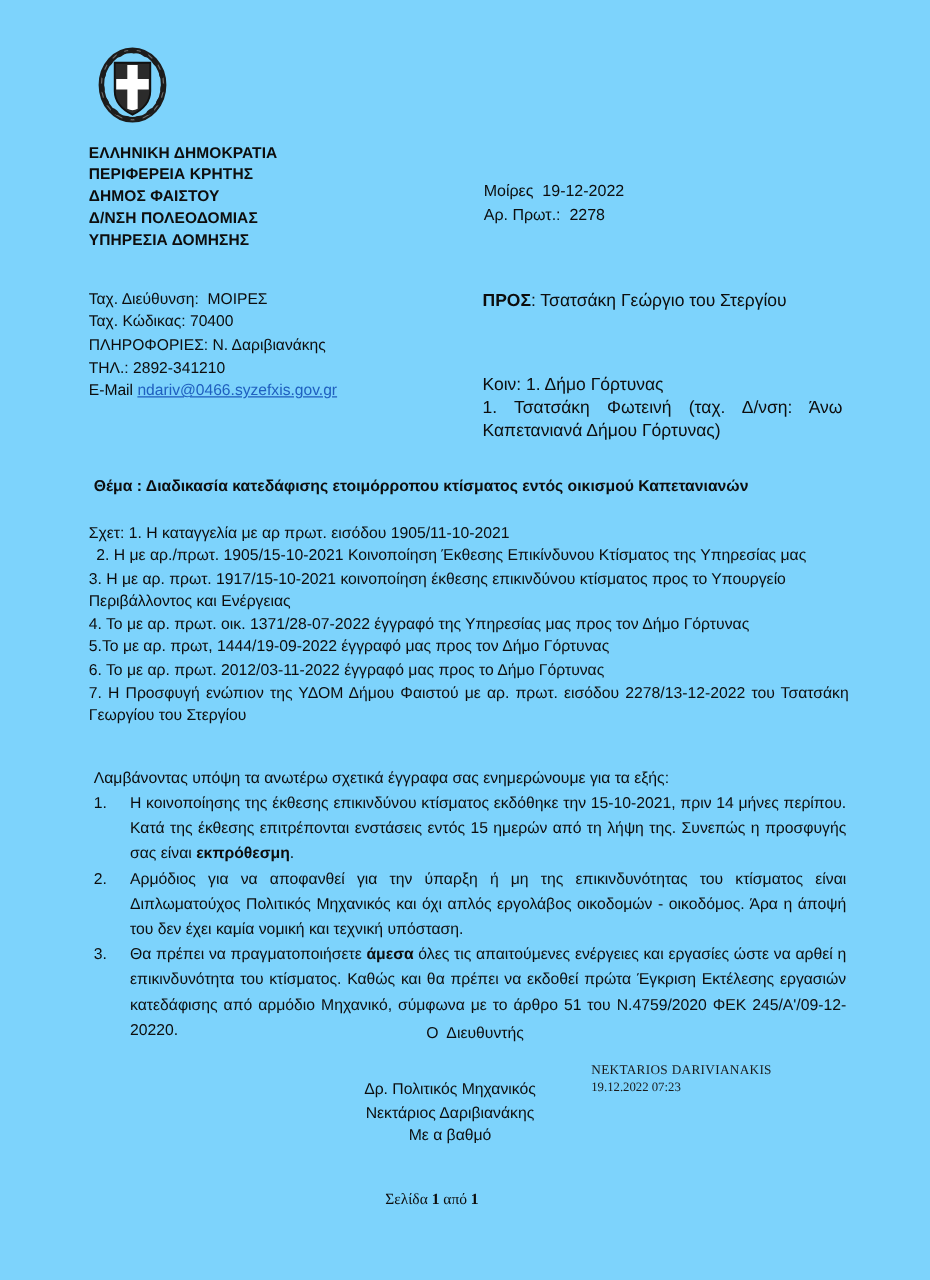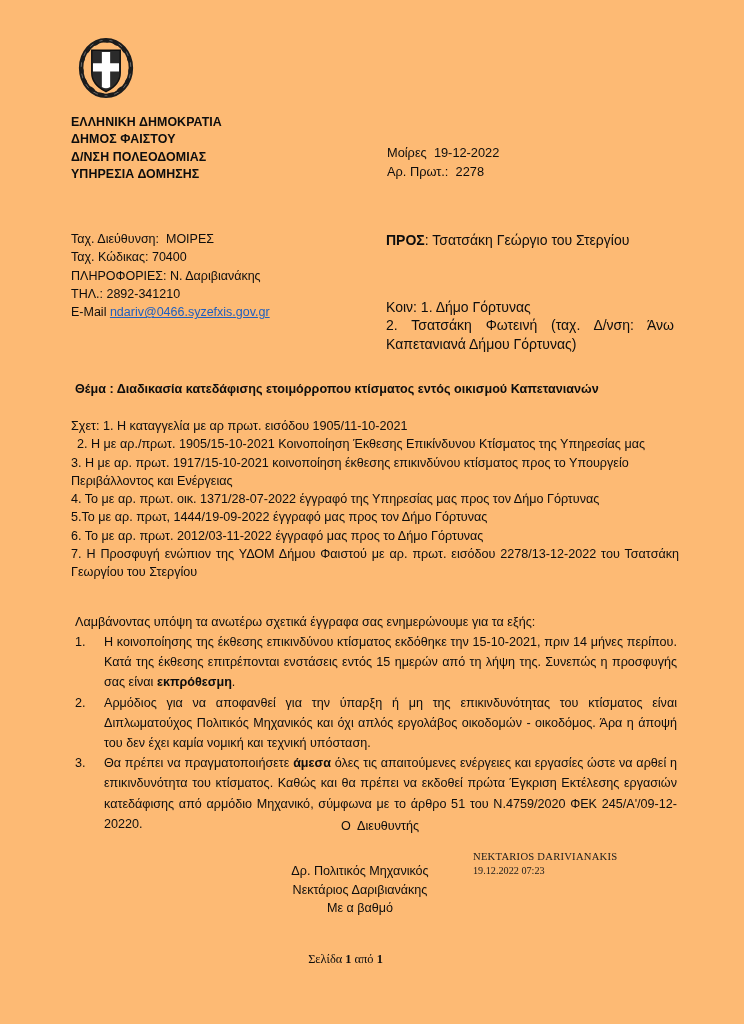--- a/index.html
+++ b/index.html
@@ -11,21 +11,21 @@
     width: 744px;
     height: 1024px;
     position: relative;
     font-family: "Liberation Sans", sans-serif;
     color: #0d0d0d;
     overflow: hidden;
   }
   .page {
     position: absolute;
     inset: 0;
-    background: #fdba74;
+    background: #7dd3fc;
   }
 
   
   .emblem-wrap {
     position: absolute;
     left: 76px;
     top: 36px;
     width: 60px;
     height: 64px;
   }
@@ -215,20 +215,21 @@
       </g>
 
       <path d="M26 24 H74 V62 Q74 82 50 94 Q26 82 26 62 Z" fill="#2b2b2b" stroke="#111111" stroke-width="2.5"></path>
 
       <path d="M43 27 H57 V46 H72 V60 H57 V86 Q50 90 43 86 V60 H28 V46 H43 Z" fill="#ffffff"></path>
     </svg>
   </div>
 
   <div class="hdr-left">
     <div>ΕΛΛΗΝΙΚΗ ΔΗΜΟΚΡΑΤΙΑ</div>
+    <div>ΠΕΡΙΦΕΡΕΙΑ ΚΡΗΤΗΣ</div>
     <div>ΔΗΜΟΣ ΦΑΙΣΤΟΥ</div>
     <div>Δ/ΝΣΗ ΠΟΛΕΟΔΟΜΙΑΣ</div>
     <div>ΥΠΗΡΕΣΙΑ ΔΟΜΗΣΗΣ</div>
   </div>
 
   <div class="hdr-right-date">
     <div>Μοίρες  19-12-2022</div>
     <div>Αρ. Πρωτ.:  2278</div>
   </div>
 
@@ -236,21 +237,21 @@
     <div>Ταχ. Διεύθυνση:  ΜΟΙΡΕΣ</div>
     <div>Ταχ. Κώδικας: 70400</div>
     <div>ΠΛΗΡΟΦΟΡΙΕΣ: Ν. Δαριβιανάκης</div>
     <div>ΤΗΛ.: 2892-341210</div>
     <div><span>E-Mail </span><a class="mail-link" href="#">ndariv@0466.syzefxis.gov.gr</a></div>
   </div>
 
   <div class="recipient">
     <div class="pros-line"><span class="pros-label">ΠΡΟΣ</span><span>: Τσατσάκη Γεώργιο του Στεργίου</span></div>
     <div class="koin-1">Κοιν: 1. Δήμο Γόρτυνας</div>
-    <div class="koin-2">2. Τσατσάκη Φωτεινή (ταχ. Δ/νση: Άνω Καπετανιανά Δήμου Γόρτυνας)</div>
+    <div class="koin-2">1. Τσατσάκη Φωτεινή (ταχ. Δ/νση: Άνω Καπετανιανά Δήμου Γόρτυνας)</div>
   </div>
 
   <div class="subject">Θέμα : Διαδικασία κατεδάφισης ετοιμόρροπου κτίσματος εντός οικισμού Καπετανιανών</div>
 
   <div class="refs">
     <div class="ref">Σχετ: 1. Η καταγγελία με αρ πρωτ. εισόδου 1905/11-10-2021</div>
     <div class="ref ind">2. Η με αρ./πρωτ. 1905/15-10-2021 Κοινοποίηση Έκθεσης Επικίνδυνου Κτίσματος της Υπηρεσίας μας</div>
     <div class="ref">3. Η με αρ. πρωτ. 1917/15-10-2021 κοινοποίηση έκθεσης επικινδύνου κτίσματος προς το Υπουργείο Περιβάλλοντος και Ενέργειας</div>
     <div class="ref">4. Το με αρ. πρωτ. οικ. 1371/28-07-2022 έγγραφό της Υπηρεσίας μας προς τον Δήμο Γόρτυνας</div>
     <div class="ref">5.Το με αρ. πρωτ, 1444/19-09-2022 έγγραφό μας προς τον Δήμο Γόρτυνας</div>

